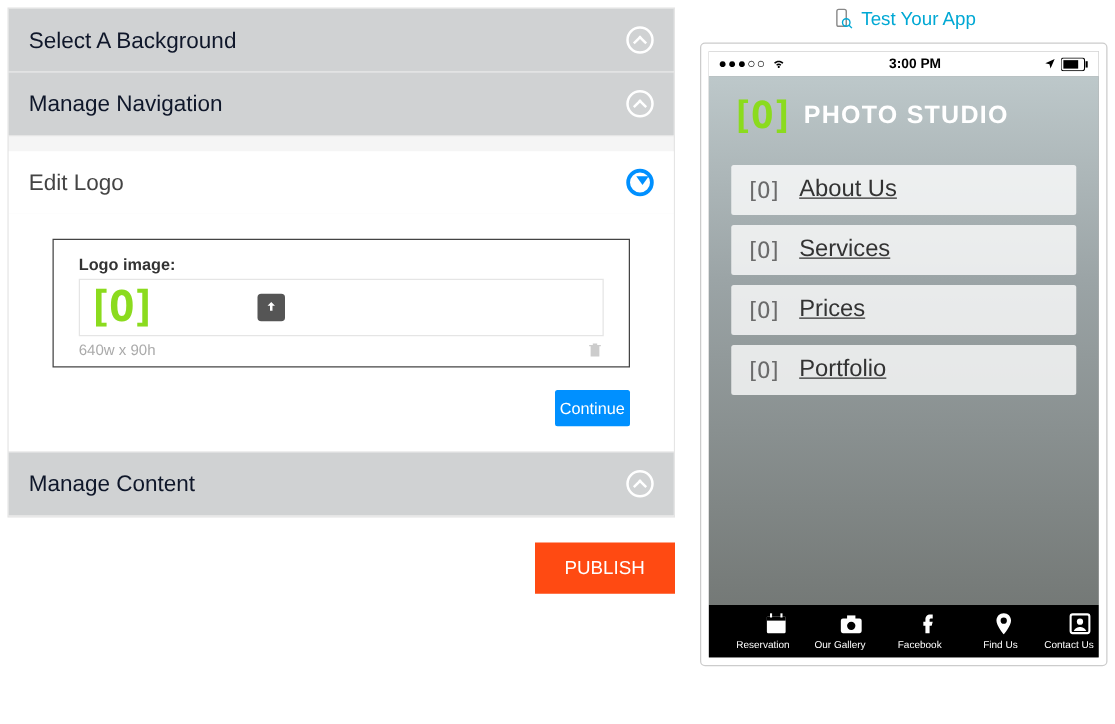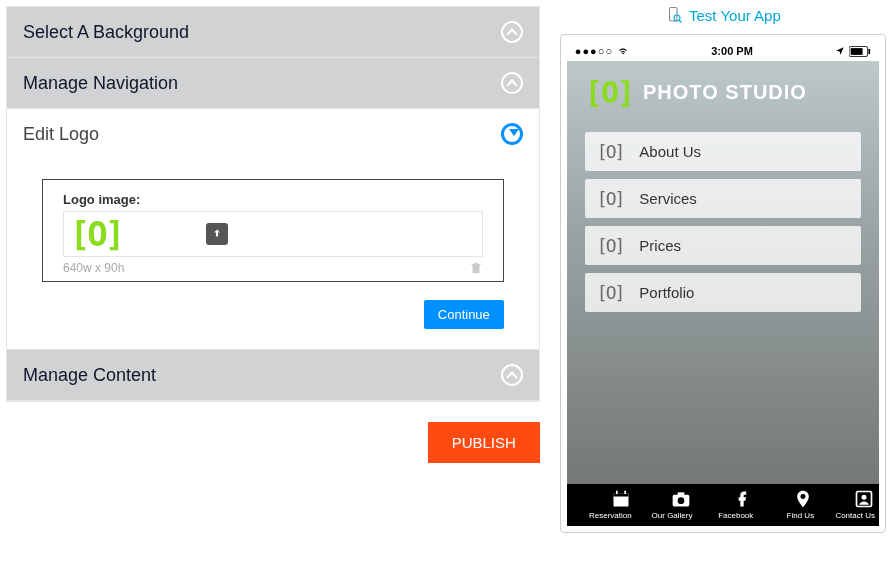--- a/index.html
+++ b/index.html
@@ -4,55 +4,55 @@
 <style>
 * { margin: 0; padding: 0; box-sizing: border-box; font-family: Arial, Helvetica, sans-serif; }
 body { background: #fff; padding: 6px; }
 .wrapper { display: flex; gap: 20px; }
 .left-panel { width: 545px; }
 .accordion { background: #f5f5f5; border: 1px solid #e5e5e5; }
 .acc-item { border-bottom: 1px solid #e5e5e5; }
 .acc-header { padding: 14px 16px; display: flex; justify-content: space-between; align-items: center; cursor: pointer; }
 .acc-header.collapsed { background: #d0d2d3; }
 .acc-header.collapsed .acc-title { color: #0f172a; font-size: 18px; }
-.acc-header.expanded { background: #fff; }
+.acc-header.expanded { background: #fff; margin-top: 12px; }
 .acc-header.expanded .acc-title { color: #444; font-size: 18px; }
 .circle-icon-up { width: 22px; height: 22px; border: 2px solid #fff; border-radius: 50%; position: relative; }
 .circle-icon-up::after { content: ""; position: absolute; left: 5px; top: 7px; width: 6px; height: 6px; border-left: 2px solid #fff; border-top: 2px solid #fff; transform: rotate(45deg); }
 .circle-icon-down { width: 22px; height: 22px; border: 3px solid #0090ff; border-radius: 50%; position: relative; }
 .circle-icon-down::after { content: ""; position: absolute; left: 5px; top: 3px; width: 0; height: 0; border-left: 5px solid transparent; border-right: 5px solid transparent; border-top: 7px solid #0090ff; }
 .acc-body { background: #fff; padding: 20px 35px; }
 .logo-box { border: 1px solid #444; padding: 12px 20px 6px; }
 .logo-label { font-weight: bold; font-size: 13px; color: #333; margin-bottom: 4px; }
 .logo-input-row { border: 1px solid #e5e5e5; padding: 4px; display: flex; align-items: center; gap: 12px; }
 .logo-preview { width: 56px; height: 36px; display: flex; align-items: center; justify-content: center; }
 .bracket-logo { font-family: monospace; font-size: 34px; font-weight: bold; color: #8bdb1e; letter-spacing: -3px; }
 .upload-btn { width: 22px; height: 22px; background: #555; border-radius: 3px; display: flex; align-items: center; justify-content: center; margin-left: 70px; cursor: pointer; }
 .upload-btn svg { width: 12px; height: 12px; fill: #fff; }
 .dim-row { display: flex; justify-content: space-between; align-items: center; font-size: 12px; color: #aaa; padding: 4px 0 0; }
 .trash-icon { width: 14px; height: 14px; fill: #ccc; cursor: pointer; }
-.continue-btn { float: right; margin-top: 18px; background: #0090ff; color: #fff; border: none; padding: 7px 14px; font-size: 13px; cursor: pointer; border-radius: 2px; }
+.continue-btn { float: right; margin-top: 18px; background: #0090ff; color: #fff; border: none; padding: 7px 4px; font-size: 13px; cursor: pointer; border-radius: 2px; }
 .publish-btn { float: right; margin-top: 20px; background: #ff4a12; color: #fff; border: none; padding: 12px 24px; font-size: 15px; cursor: pointer; }
 .right-panel { width: 333px; }
 .test-link { display: flex; align-items: center; justify-content: center; gap: 6px; color: #00a8d4; font-size: 15px; margin-bottom: 10px; cursor: pointer; }
 .test-link svg { width: 18px; height: 18px; }
 .phone-frame { border: 1px solid #ccc; border-radius: 4px; padding: 6px; background: #fff; }
 .phone-screen { width: 100%; background: #999; position: relative; overflow: hidden; }
 .status-bar { background: #fff; display: flex; justify-content: space-between; align-items: center; padding: 4px 8px; font-size: 11px; font-weight: bold; }
 .status-left { display: flex; align-items: center; gap: 4px; }
 .status-right { display: flex; align-items: center; gap: 4px; }
 .dots { letter-spacing: 1px; }
 .phone-body { background: linear-gradient(to bottom, #bdc8ca 0%, #9ba4a6 35%, #6e726f 100%); height: 465px; position: relative; }
 .app-header { padding: 14px 18px; display: flex; align-items: center; gap: 10px; }
 .app-logo-icon { font-family: monospace; font-size: 30px; font-weight: bold; color: #8bdb1e; letter-spacing: -2px; }
 .app-title { color: #fff; font-weight: 900; font-size: 20px; letter-spacing: 1px; font-family: Impact, Arial Black, sans-serif; }
 .menu-list { padding: 8px 18px; }
 .menu-item { background: rgba(255,255,255,0.78); margin-bottom: 8px; padding: 9px 12px; display: flex; align-items: center; gap: 16px; border-radius: 2px; cursor: pointer; }
 .menu-icon { font-family: monospace; font-size: 18px; color: #6b6b6b; letter-spacing: -2px; }
-.menu-label { font-size: 15px; color: #333; }
+.menu-label { font-size: 19px; color: #333; text-decoration: underline; }
 .bottom-nav { position: absolute; bottom: 0; left: 0; right: 0; background: #000; display: flex; justify-content: space-around; padding: 5px 4px 6px; }
 .nav-item { display: flex; flex-direction: column; align-items: flex-end; gap: 2px; color: #fff; font-size: 8px; cursor: pointer; flex: 1; }
 .nav-item svg { width: 22px; height: 20px; fill: #fff; }
 .clearfix::after { content: ""; display: table; clear: both; }
 </style>
 </head>
 <body>
 
 <div class="wrapper">
   <div class="left-panel">

